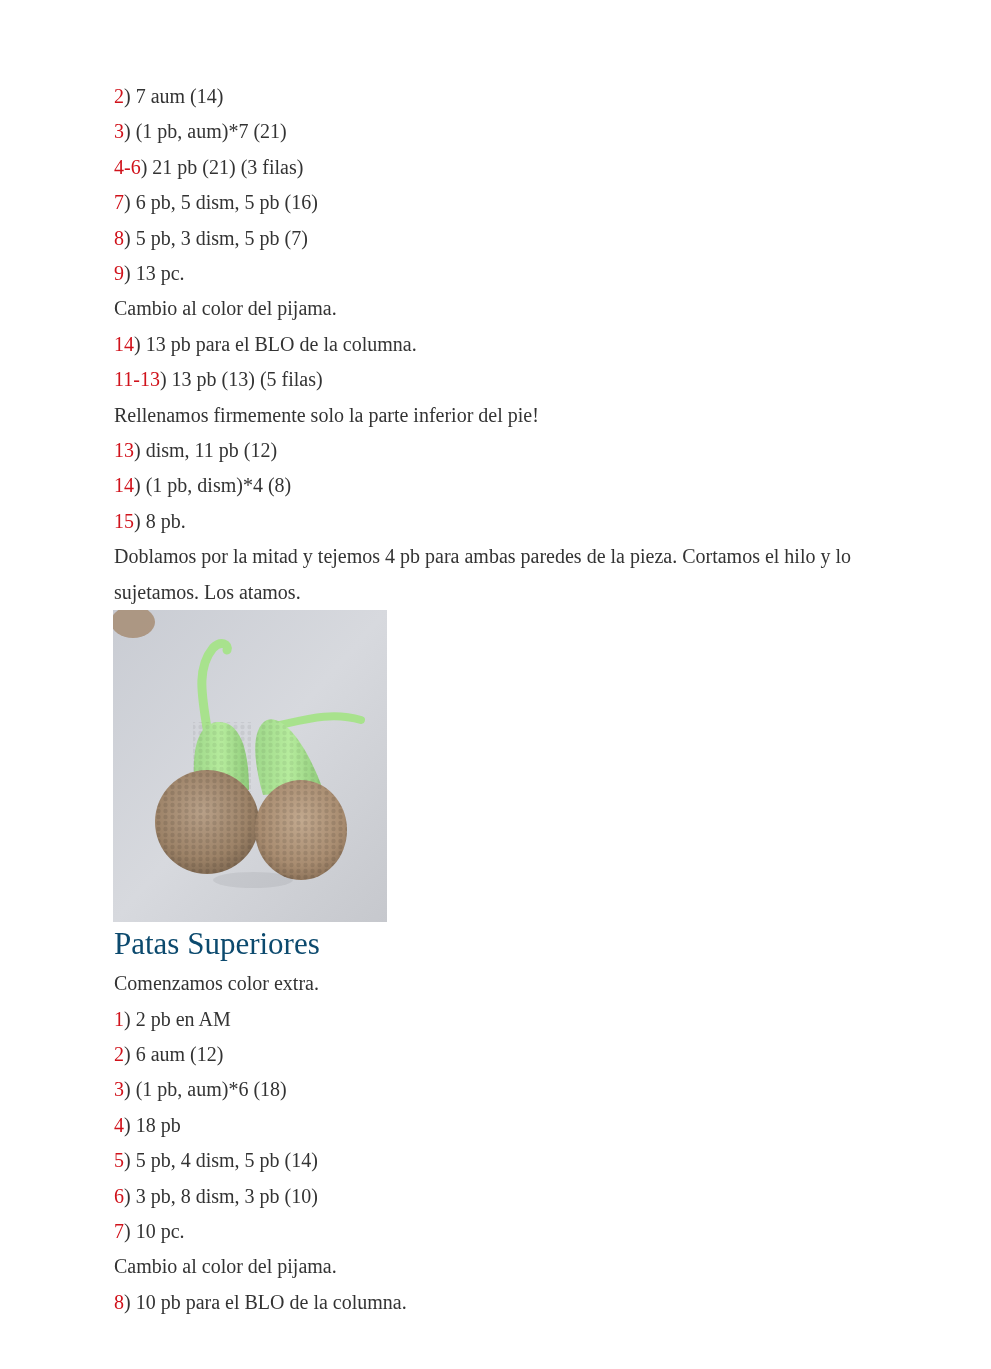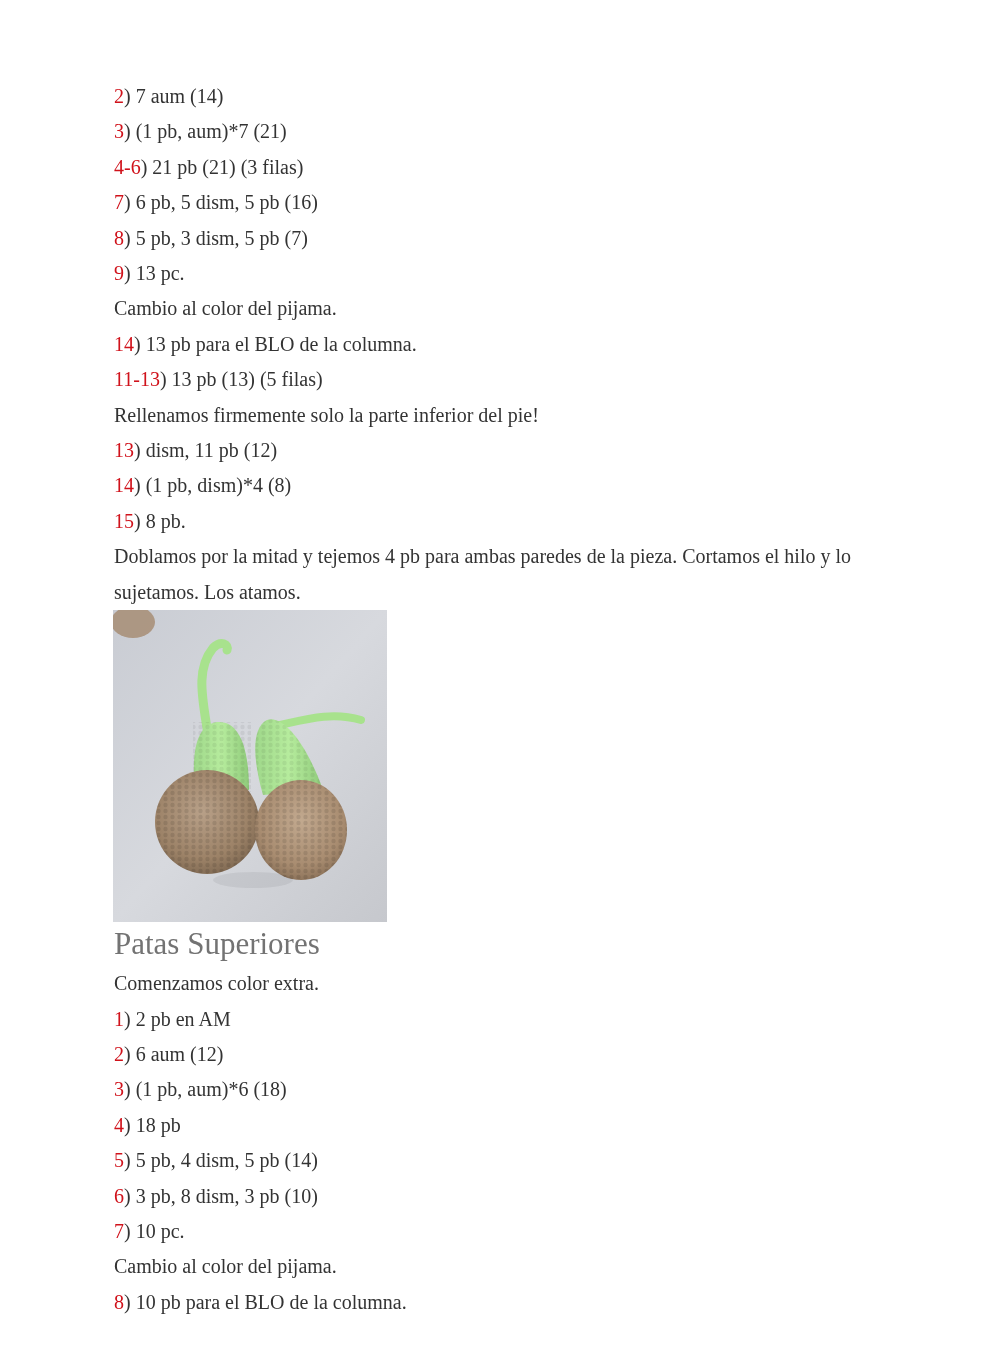--- a/index.html
+++ b/index.html
@@ -39,21 +39,21 @@
       width: 274px;
       height: 312px;
       margin-left: -1px;
       margin-top: 0px;
       position: relative;
       overflow: hidden;
     }
     .heading {
       font-size: 31px;
       line-height: 44px;
-      color: #737373;
+      color: #0c4a6e;
       margin: 0;
       font-weight: normal;
       margin-top: 0px;
     }
   </style>
 </head>
 <body>
 
 <div class="content">
 

